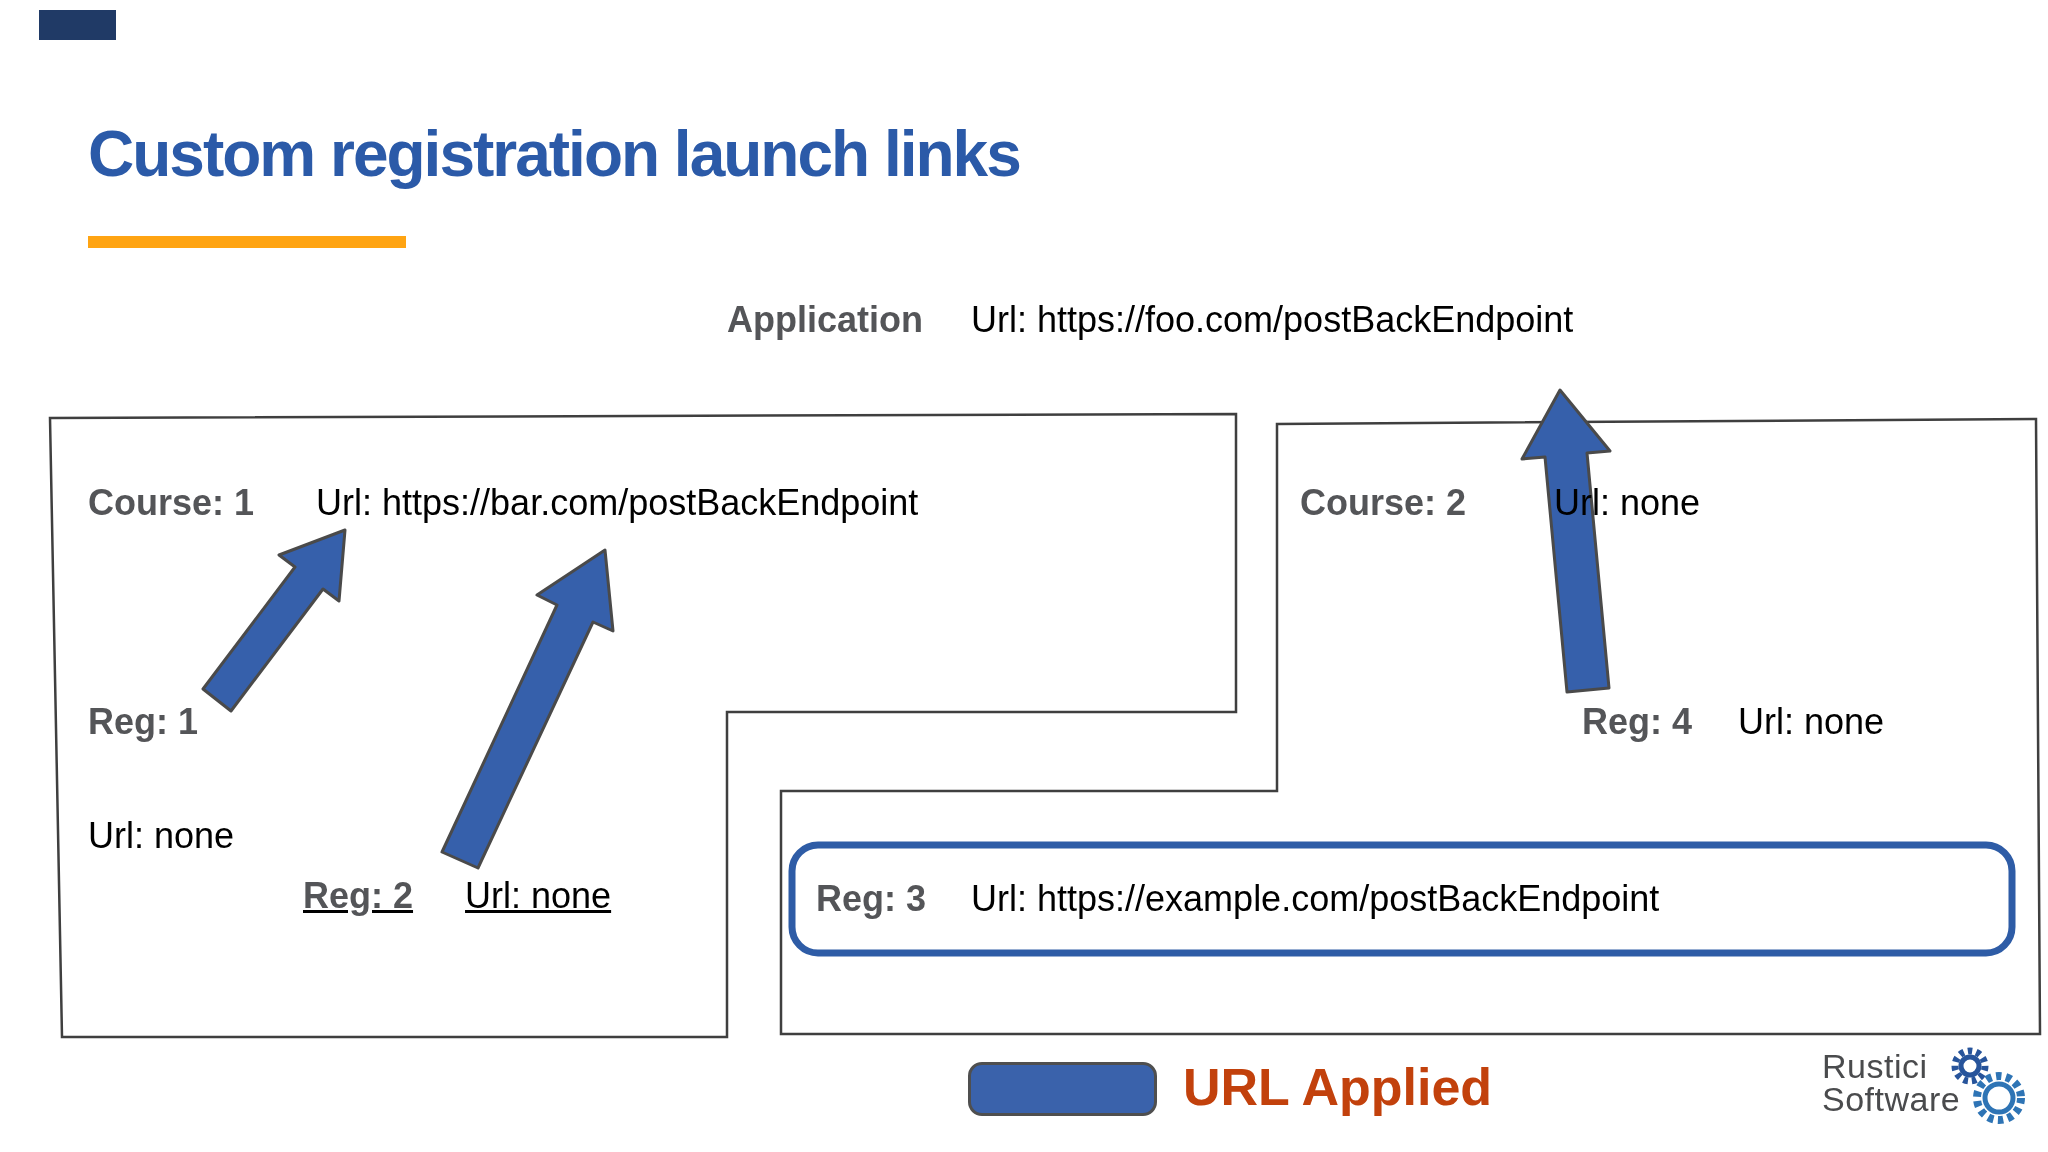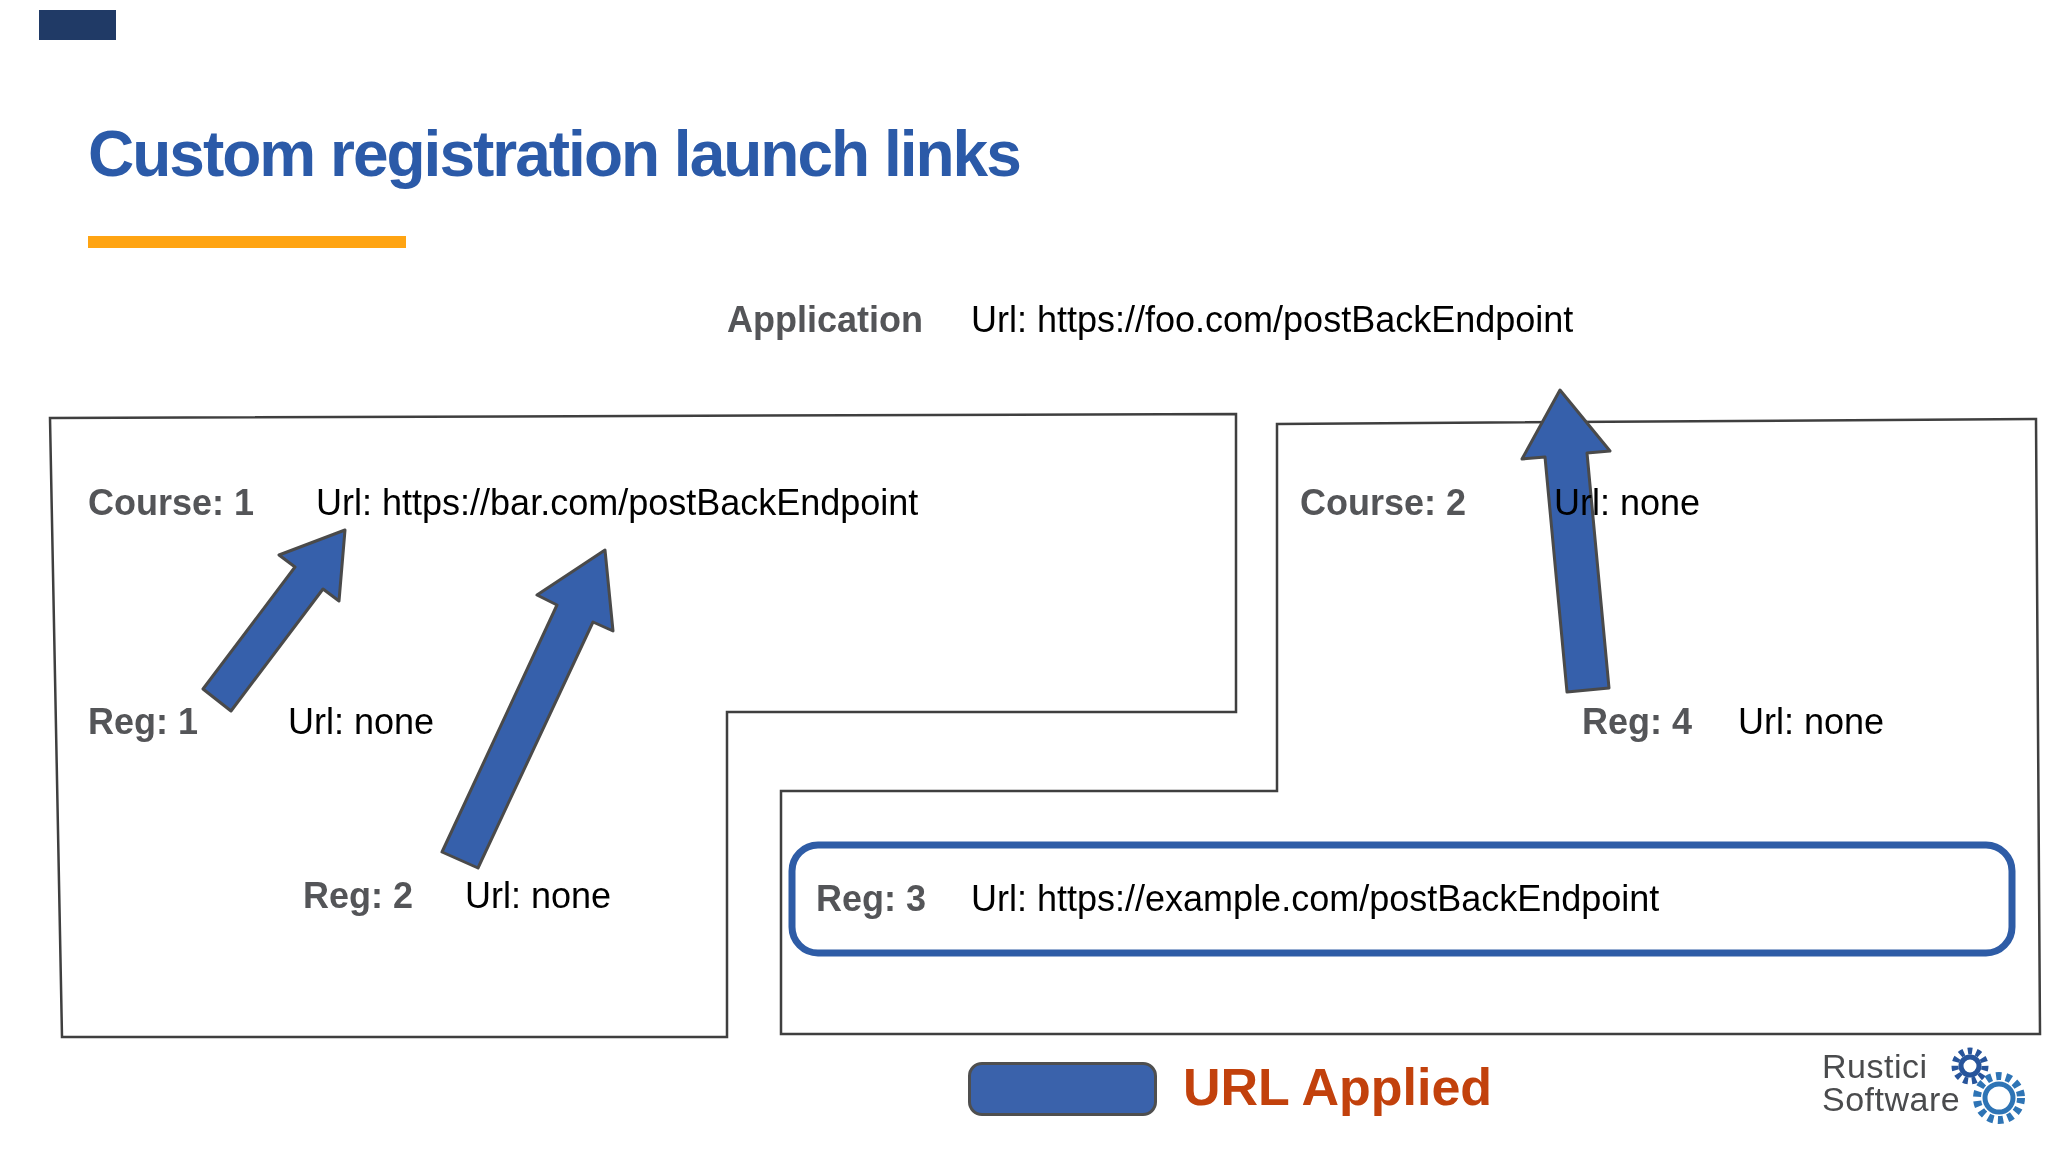--- a/index.html
+++ b/index.html
@@ -11,22 +11,22 @@
          letter-spacing:-2px;line-height:1;white-space:nowrap;}
   #title-underline{left:88px;top:236px;width:318px;height:12px;background:#ffa412;}
   svg.layer{position:absolute;left:0;top:0;width:2048px;height:1152px;}
   .row{position:absolute;display:flex;align-items:baseline;line-height:52px;
        white-space:nowrap;font-size:36px;}
   .lbl{font-weight:bold;color:#545558;}
   .url{font-weight:normal;color:#000000;}
   #app-row{left:727px;top:294px;gap:48px;}
   #course1-row{left:88px;top:477px;gap:62px;}
   #course2-row{left:1300px;top:477px;gap:88px;}
-  #reg1-row{left:88px;top:696px;gap:90px;}
-  #reg2-row{left:303px;top:870px;gap:52px;}
+  #reg1-row{left:88px;top:696px;gap:62px;flex-direction:column;}
+  #reg2-row{left:303px;top:870px;gap:52px;text-decoration:underline;}
   #reg3-row{left:816px;top:873px;gap:45px;}
   #reg4-row{left:1563px;top:696px;gap:46px;margin-left:19px;}
   #legend-swatch{left:968px;top:1062px;width:189px;height:54px;background:#3a62ab;
                  border:3px solid #4f4f4f;border-radius:14px;box-sizing:border-box;}
   #legend-label{left:1183px;top:1058px;font-size:52px;font-weight:bold;color:#c2410c;
                 line-height:58px;white-space:nowrap;}
   #logo{left:1822px;top:1050px;color:#4a4b4d;line-height:33px;font-size:34px;
         letter-spacing:0.5px;}
 </style>
 </head>

